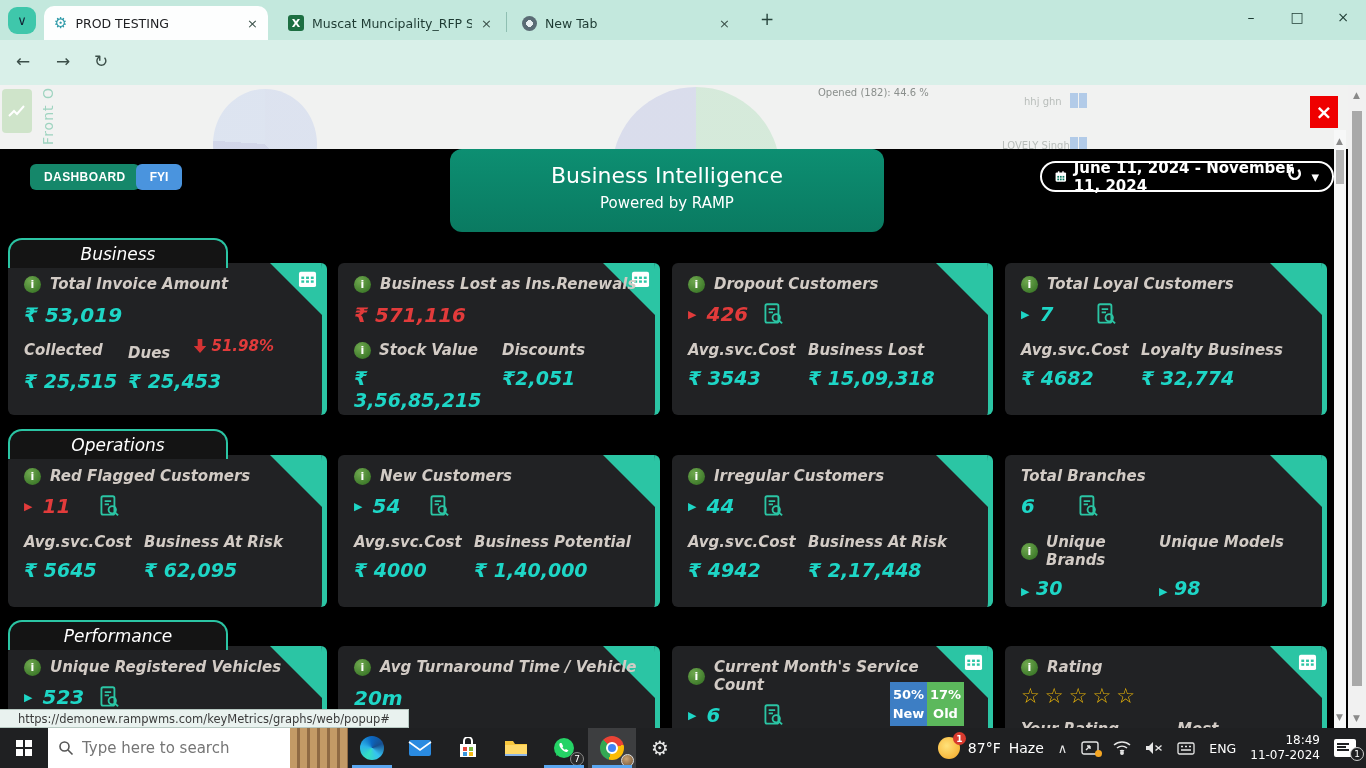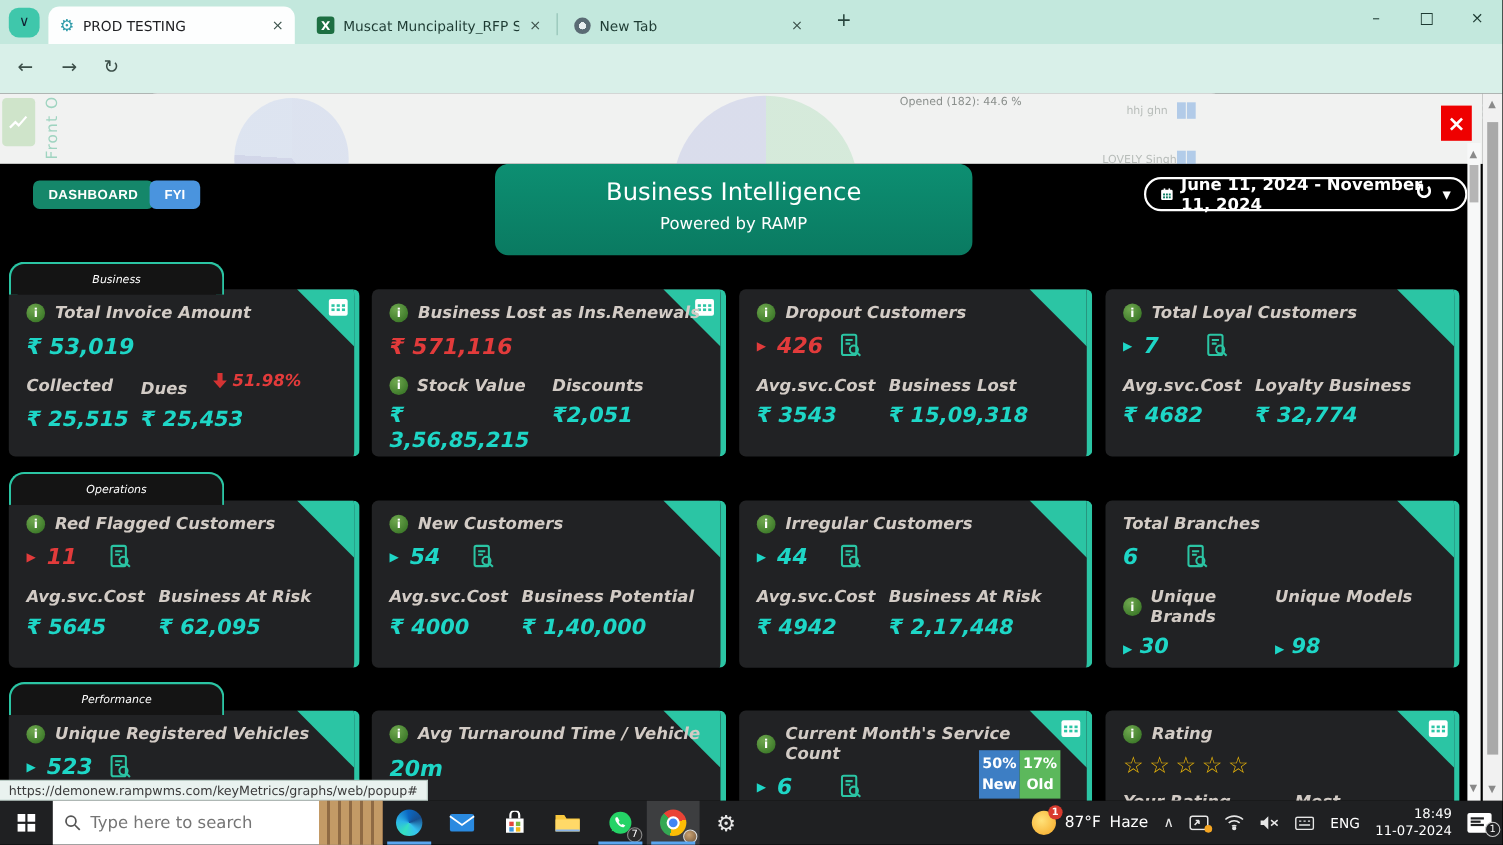--- a/index.html
+++ b/index.html
@@ -66,23 +66,23 @@
   .btn-fyi { position:absolute; left:136px; top:15px; height:26px; width:46px; background:#4a94de;
     border:none; border-radius:6px; color:#fff; font-size:12px; font-weight:bold; }
   .title-box { position:absolute; left:450px; top:0; width:434px; height:83px; border-radius:12px;
     background:linear-gradient(#0d8f72,#0a7a61); box-shadow:0 3px 8px rgba(0,0,0,.6); text-align:center; color:#fff; }
   .title-box .t1 { font-size:22px; margin-top:14px; }
   .title-box .t2 { font-size:15px; margin-top:6px; }
   .date-pill { position:absolute; left:1040px; top:12px; height:31px; border:2px solid #fff; border-radius:17px;
     color:#fff; font-size:15px; font-weight:bold; display:flex; align-items:center; gap:7px; padding:0 13px; }
   .refresh { position:absolute; left:1286px; top:13px; color:#fff; font-size:20px; font-weight:bold; }
 
-  .sec-tab { position:absolute; left:8px; width:196px; height:30px; background:#141414;
+  .sec-tab { position:absolute; left:8px; width:220px; height:30px; background:#141414;
     border:2px solid #2bc5a4; border-bottom:none; border-radius:14px 14px 0 0; color:#fff;
-    font-style:italic; font-size:10px; display:flex; align-items:center; justify-content:center; z-index:3; }
+    font-style:italic; font-size:17px; display:flex; align-items:center; justify-content:center; z-index:3; }
 
   .card { position:absolute; height:152px; background:#212224; border-radius:6px;
     border-right:5px solid #2bc5a4; overflow:hidden; padding:12px 16px; z-index:2;
     color:#d2cbc5; font-style:italic; font-weight:bold; }
   .corner { position:absolute; top:0; right:0; width:0; height:0;
     border-top:52px solid #2bc5a4; border-left:52px solid transparent; }
   .cal { position:absolute; top:6px; right:5px; width:19px; height:19px; }
   .c-title { display:flex; align-items:center; gap:9px; font-size:15px; position:relative; z-index:2; }
   .info { width:17px; height:17px; border-radius:50%; flex:0 0 17px;
     background:radial-gradient(circle at 35% 30%, #6fa84f, #2e6b1e); color:#fff; font-size:11px;
@@ -99,21 +99,21 @@
     margin-left:18px; transform:translateY(-4px); }
   .badge2 { position:absolute; right:24px; top:36px; display:flex; font-style:normal; font-weight:bold;
     font-size:13px; color:#fff; text-align:center; z-index:2; }
   .badge2 .col { width:37px; padding:3px 0; }
   .badge2 .bnew { background:#3d7ec4; } .badge2 .bold { background:#5cb85c; }
   .badge2 .col div { padding:2px 0; }
   .stars { color:#e8b409; font-size:21px; letter-spacing:5px; font-style:normal; margin-top:8px; }
 
   .status-tip { position:absolute; left:0; top:709px; height:19px; background:#e9f2ef;
     border:1px solid #b7c9c2; border-left:none; color:#3b3b3b; font-size:11.5px;
-    display:flex; align-items:center; padding:0 8px; z-index:6; }
+    display:flex; align-items:center; padding:0 18px; z-index:6; }
 
   
   .taskbar { position:absolute; left:0; top:728px; width:1366px; height:40px; background:#1f2022;
     display:flex; align-items:center; z-index:8; }
   .tb-slot { width:48px; height:40px; display:flex; align-items:center; justify-content:center; position:relative; }
   .tb-underline { position:absolute; bottom:0; left:4px; width:40px; height:3px; background:#5aa6f0; }
   .win-logo { display:grid; grid-template-columns:7px 7px; grid-template-rows:7px 7px; gap:1.5px; }
   .win-logo i { background:#fff; }
   .tb-search { width:300px; height:40px; background:#fff; display:flex; align-items:center;
     padding:0 10px; gap:8px; position:relative; }

